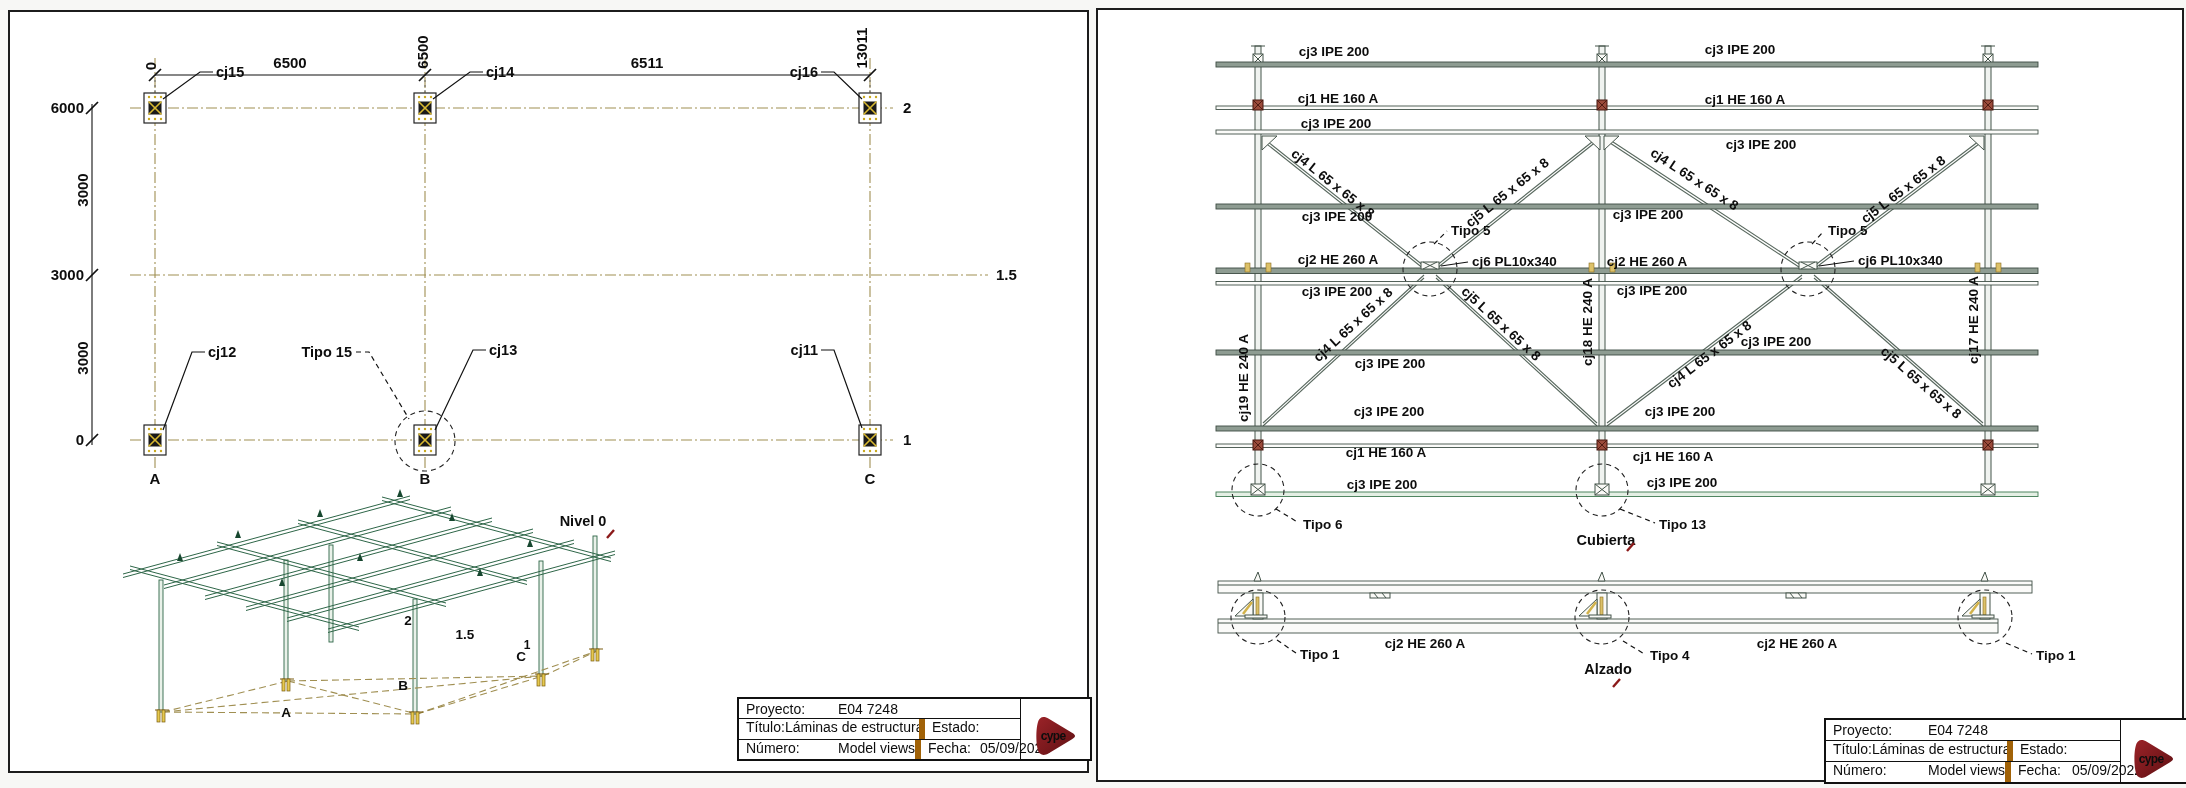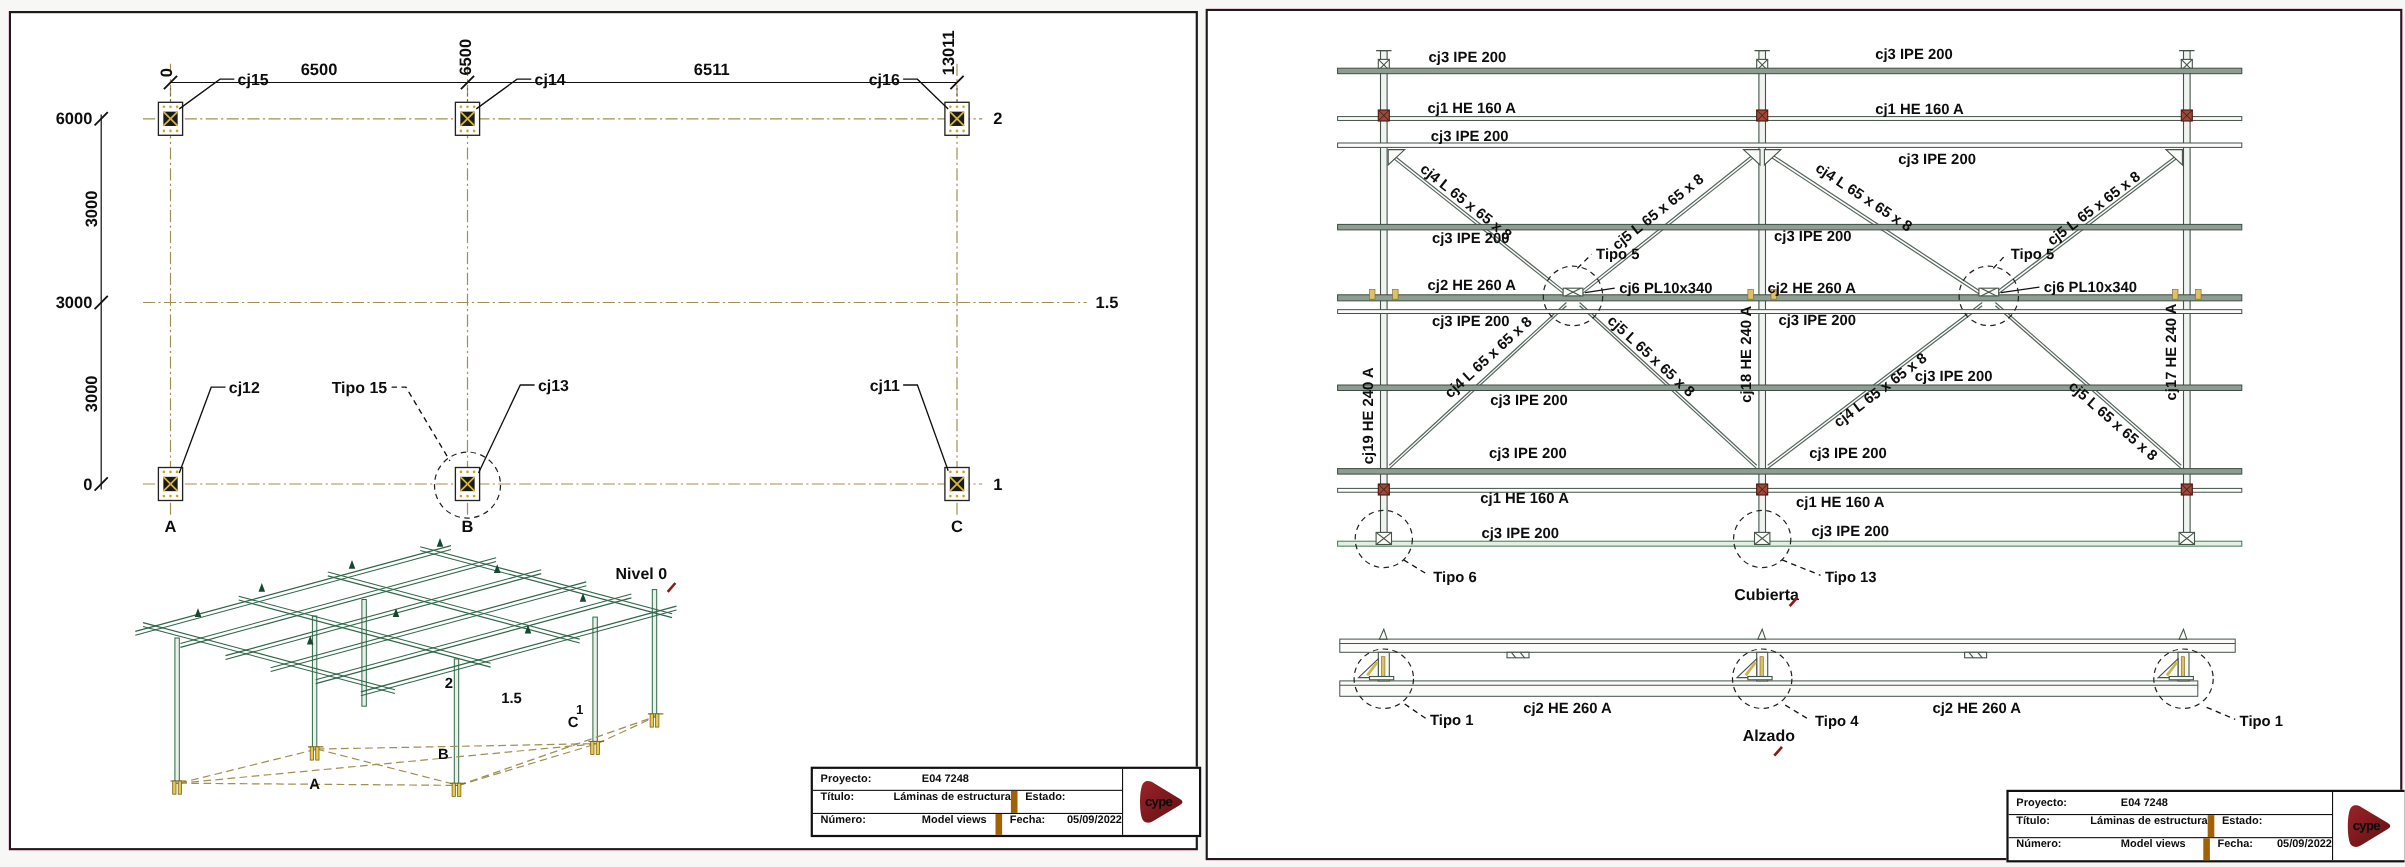--- a/index.html
+++ b/index.html
@@ -1,18 +1,18 @@
 <!DOCTYPE html>
 <html><head>
 <meta charset="utf-8">
 <style>
   html,body{margin:0;padding:0}
   body{width:2186px;height:788px;position:relative;background:#f7f7f5;
        font-family:"Liberation Sans",sans-serif}
-  .sheet{position:absolute;background:#ec4899}
+  .sheet{position:absolute;background:#7dd3fc}
   #sheet-left{left:8px;top:10px;width:1081px;height:763px}
   #sheet-right{left:1096px;top:8px;width:1088px;height:774px}
   svg{display:block}
   svg text{fill:#0d0d0d;font-family:"Liberation Sans",sans-serif;font-weight:700}
   .t13{font-size:13.5px}
   .t14{font-size:14.5px}
   .t15{font-size:15px}
   .t12{font-size:12px}
   .grid{stroke:#a08f52;stroke-width:1.1;stroke-dasharray:11 3 2 3;fill:none}
   .gdash{stroke:#a08f52;stroke-width:1.1;stroke-dasharray:7 4;fill:none}
@@ -37,23 +37,23 @@
   .ybase{fill:#e6c94f;stroke:#7a5c10;stroke-width:0.7}
   .rtick{stroke:#8b1a1a;stroke-width:2.4}
   .padx{stroke:#d8b832;stroke-width:1.6}
   
   .tblock{position:absolute;display:flex;background:#fff;border:2px solid #111;z-index:5}
   .tb-main{display:flex;flex-direction:column;border-right:1px solid #111}
   .tb-row{display:flex;align-items:center;flex:1}
   .tb-row + .tb-row{border-top:1px solid #111}
   .tb-cell{display:flex;align-items:flex-start;height:100%;box-sizing:border-box}
   .tb-cell + .tb-cell{border-left:6px solid #a16207}
-  .tb-lab,.tb-val{font-size:10px;font-weight:700;color:#0d0d0d;white-space:nowrap}
+  .tb-lab,.tb-val{font-size:14px;font-weight:400;color:#0d0d0d;white-space:nowrap}
   .tb-lab{padding-left:7px}
-  .tb-logo{display:flex;align-items:center;justify-content:center;flex:1}
+  .tb-logo{display:flex;align-items:flex-end;justify-content:center;flex:1}
 </style>
 </head>
 <body>
 
 <div class="sheet" id="sheet-left">
 <svg width="1081" height="763" viewBox="8 10 1081 763">
   <rect x="9" y="11" width="1079" height="761" fill="#fff" stroke="#1c1c1c" stroke-width="2"></rect>
 
   <g>
     <line class="grid" x1="130" y1="108" x2="893" y2="108"></line>

